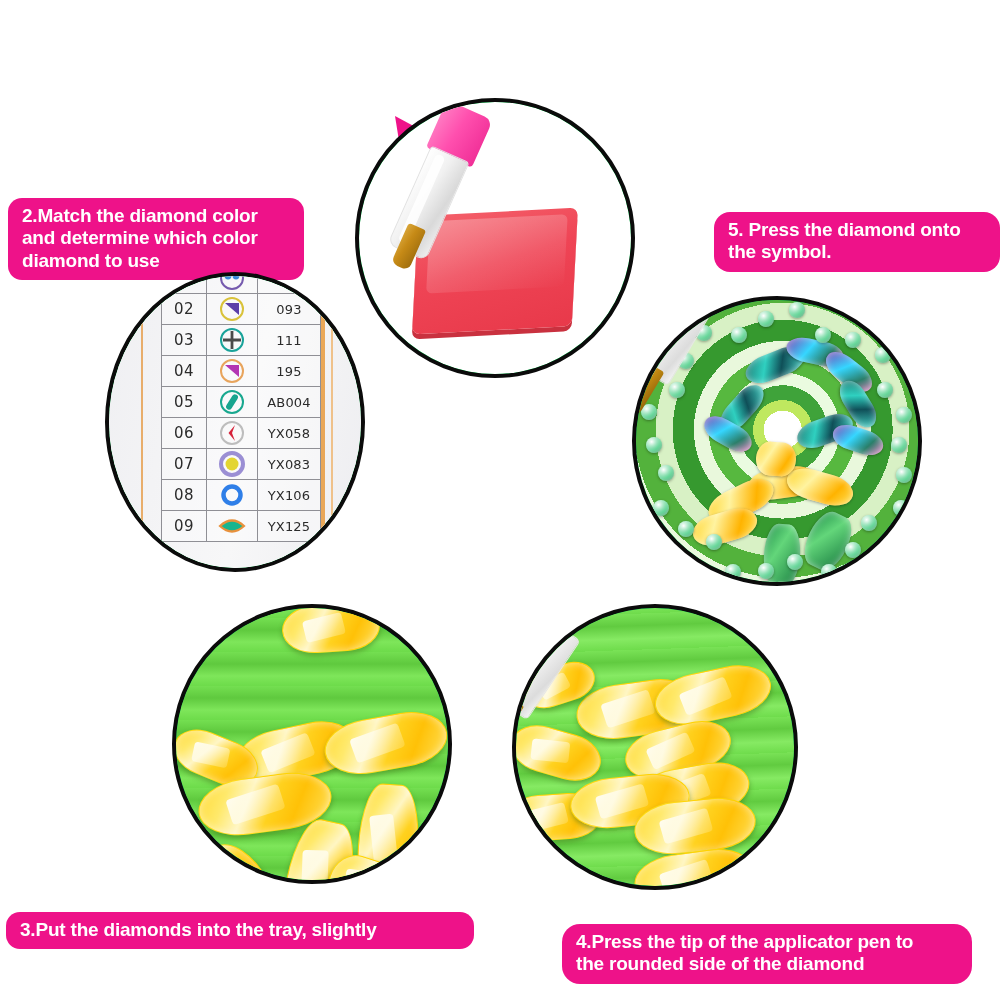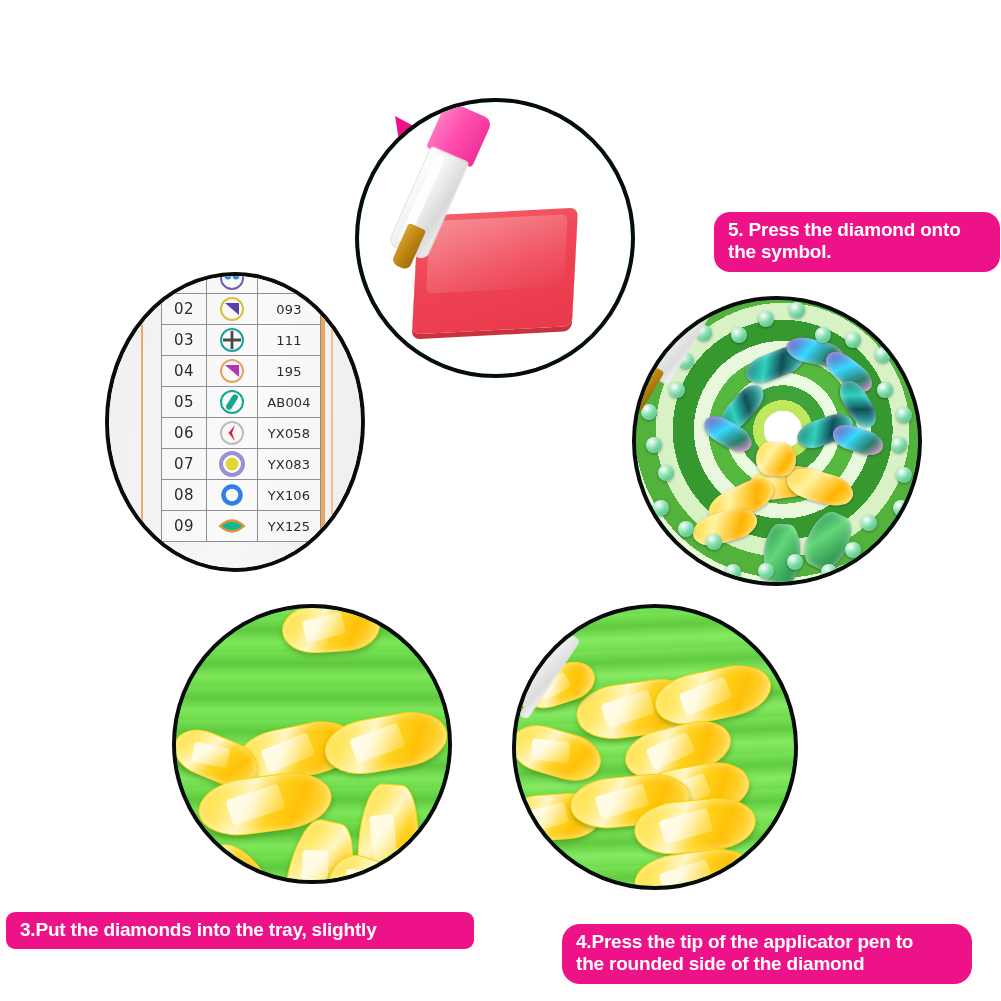--- a/index.html
+++ b/index.html
@@ -31,21 +31,21 @@
     padding:7px 14px 8px 14px;line-height:1.18;font-weight:700;
     letter-spacing:-.2px;box-shadow:0 0 0 0 rgba(0,0,0,0);
     font-family:"Liberation Sans",sans-serif;
   }
   .callout span{display:block;white-space:nowrap;}
   .c1{left:166px;top:95px;font-size:19px;border-radius:18px;}
   .c2{left:8px;top:198px;font-size:19px;width:268px;border-radius:14px;}
   .c2 span{white-space:normal;}
   .c5{left:714px;top:212px;font-size:19px;width:258px;border-radius:16px;}
   .c5 span{white-space:normal;}
-  .c3{left:6px;top:912px;font-size:19px;width:440px;border-radius:9px;}
+  .c3{left:6px;top:912px;font-size:19px;width:440px;border-radius:14px;}
   .c3 span{white-space:normal;}
   .c4{left:562px;top:924px;font-size:19px;width:382px;border-radius:18px;}
   .c4 span{white-space:normal;}
 
   
   .tail{position:absolute;background:#ee1289;}
   .tail1{left:395px;top:116px;width:46px;height:40px;
      clip-path:polygon(0 0,100% 62%,14% 100%);}
 
   
@@ -151,20 +151,25 @@
   }
 </style>
 </head>
 <body>
 
 <div id="stage">
 
 
   <div class="tail tail1"></div>
 
+  <div class="callout c2">
+    <span>2.Match the diamond color</span>
+    <span>and determine which color</span>
+    <span>diamond to use</span>
+  </div>
 
   <div class="callout c5">
     <span>5.  Press the diamond onto</span>
     <span>the symbol.</span>
   </div>
 
   <div class="callout c3">
     <span>3.Put the diamonds into the tray, slightly</span>
   </div>
 

